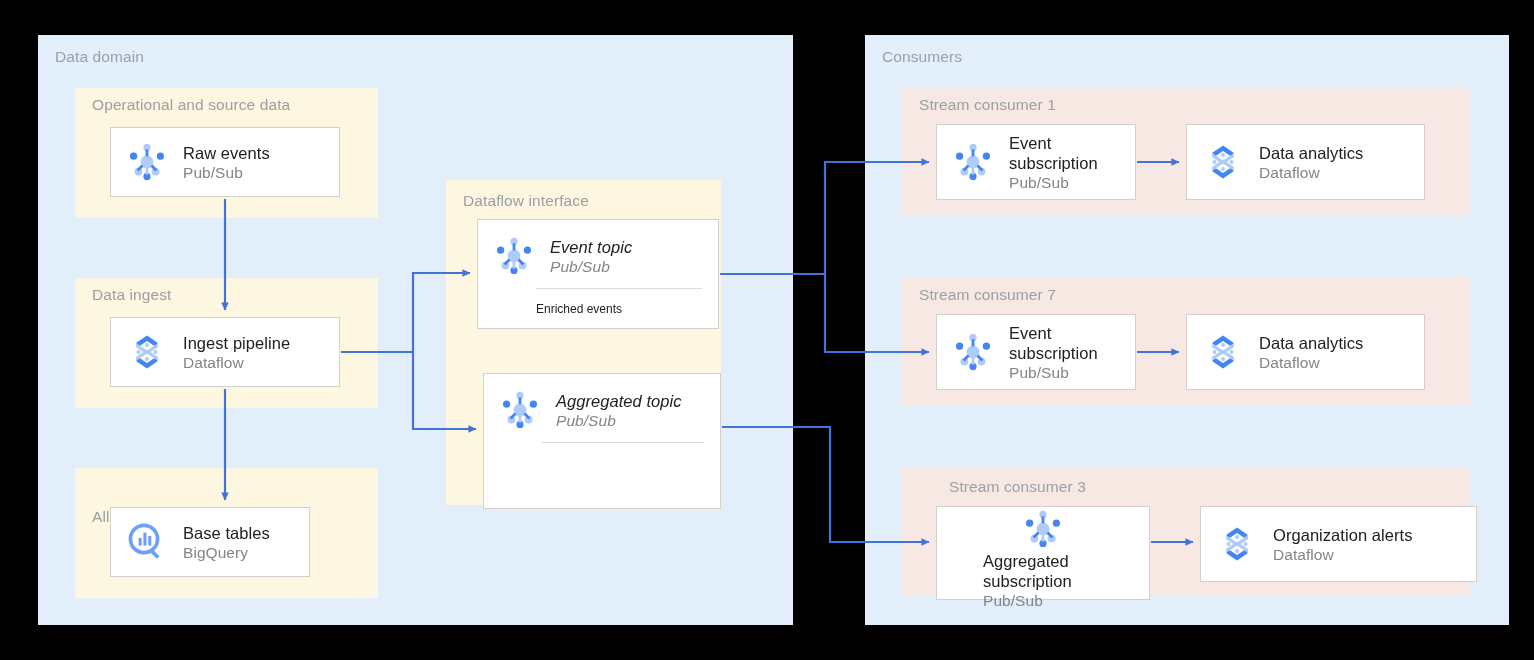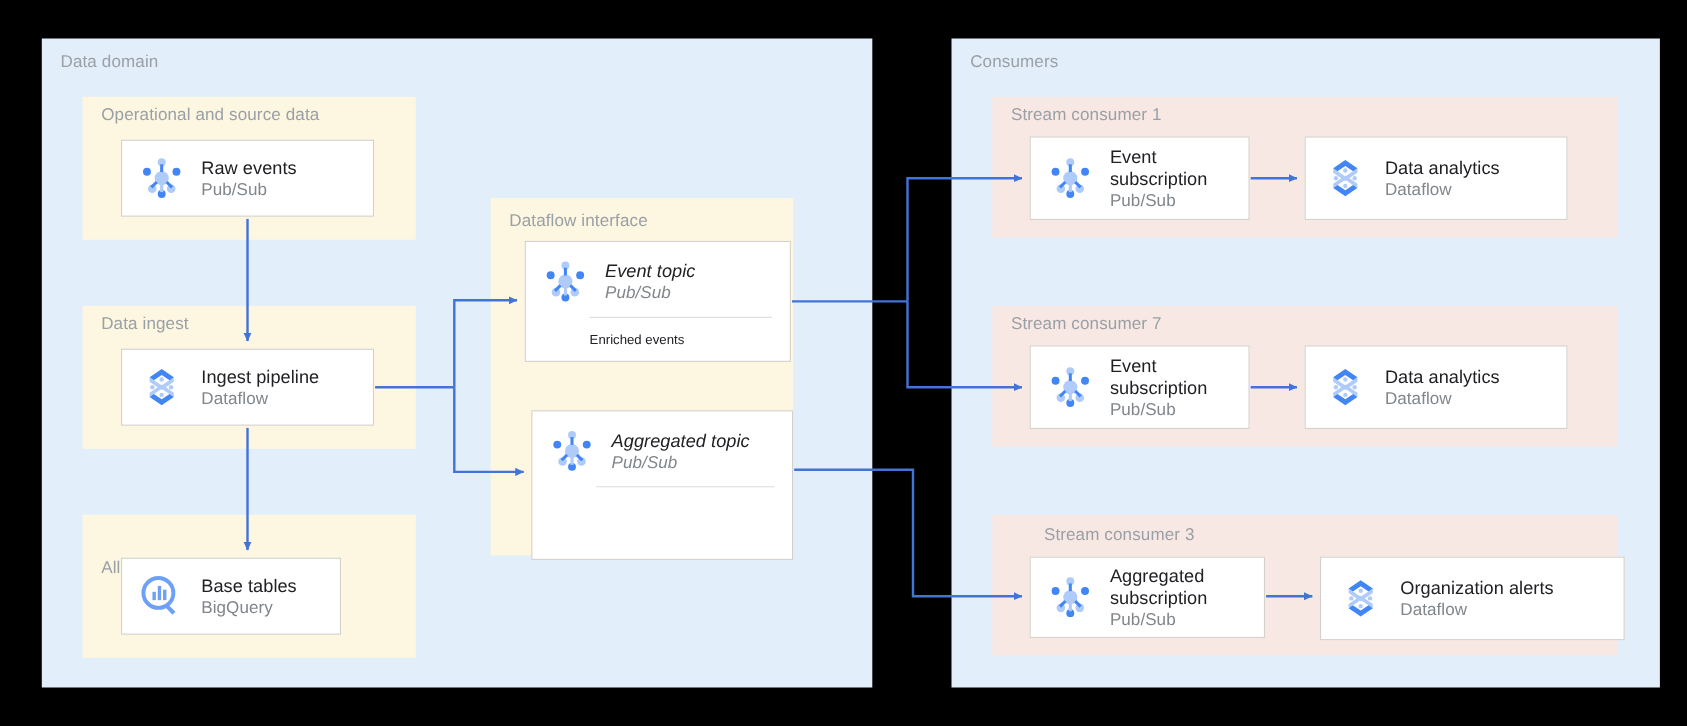--- a/index.html
+++ b/index.html
@@ -325,21 +325,21 @@
       </svg>
     </div>
     <div class="card-text">
       <div class="card-title">Data analytics</div>
       <div class="card-sub">Dataflow</div>
     </div>
   </div>
 
   <div class="panel panel-pink" style="left:902px; top:468px; width:568px; height:128px;"></div>
   <div class="panel-title" style="left:949px; top:478px;">Stream consumer 3</div>
-  <div class="card" style="left:936px; top:506px; width:214px; height:74px;">
+  <div class="card" style="left:936px; top:506px; width:214px; height:94px;flex-direction:column;">
     <div class="card-icon">
       <svg width="40" height="40" viewBox="0 0 40 40">
         <circle cx="20" cy="20" r="6.4" fill="#aecbfa"></circle>
         <circle cx="20" cy="5.4" r="3.6" fill="#aecbfa"></circle>
         <circle cx="6.6" cy="14.2" r="3.6" fill="#4285f4"></circle>
         <circle cx="33.4" cy="14.2" r="3.6" fill="#4285f4"></circle>
         <circle cx="11.4" cy="29.6" r="3.9" fill="#aecbfa"></circle>
         <circle cx="28.6" cy="29.6" r="3.9" fill="#aecbfa"></circle>
         <circle cx="20" cy="34.4" r="3.6" fill="#4285f4"></circle>
         <rect x="18.6" y="7.4" width="2.8" height="7" fill="#4285f4"></rect>

